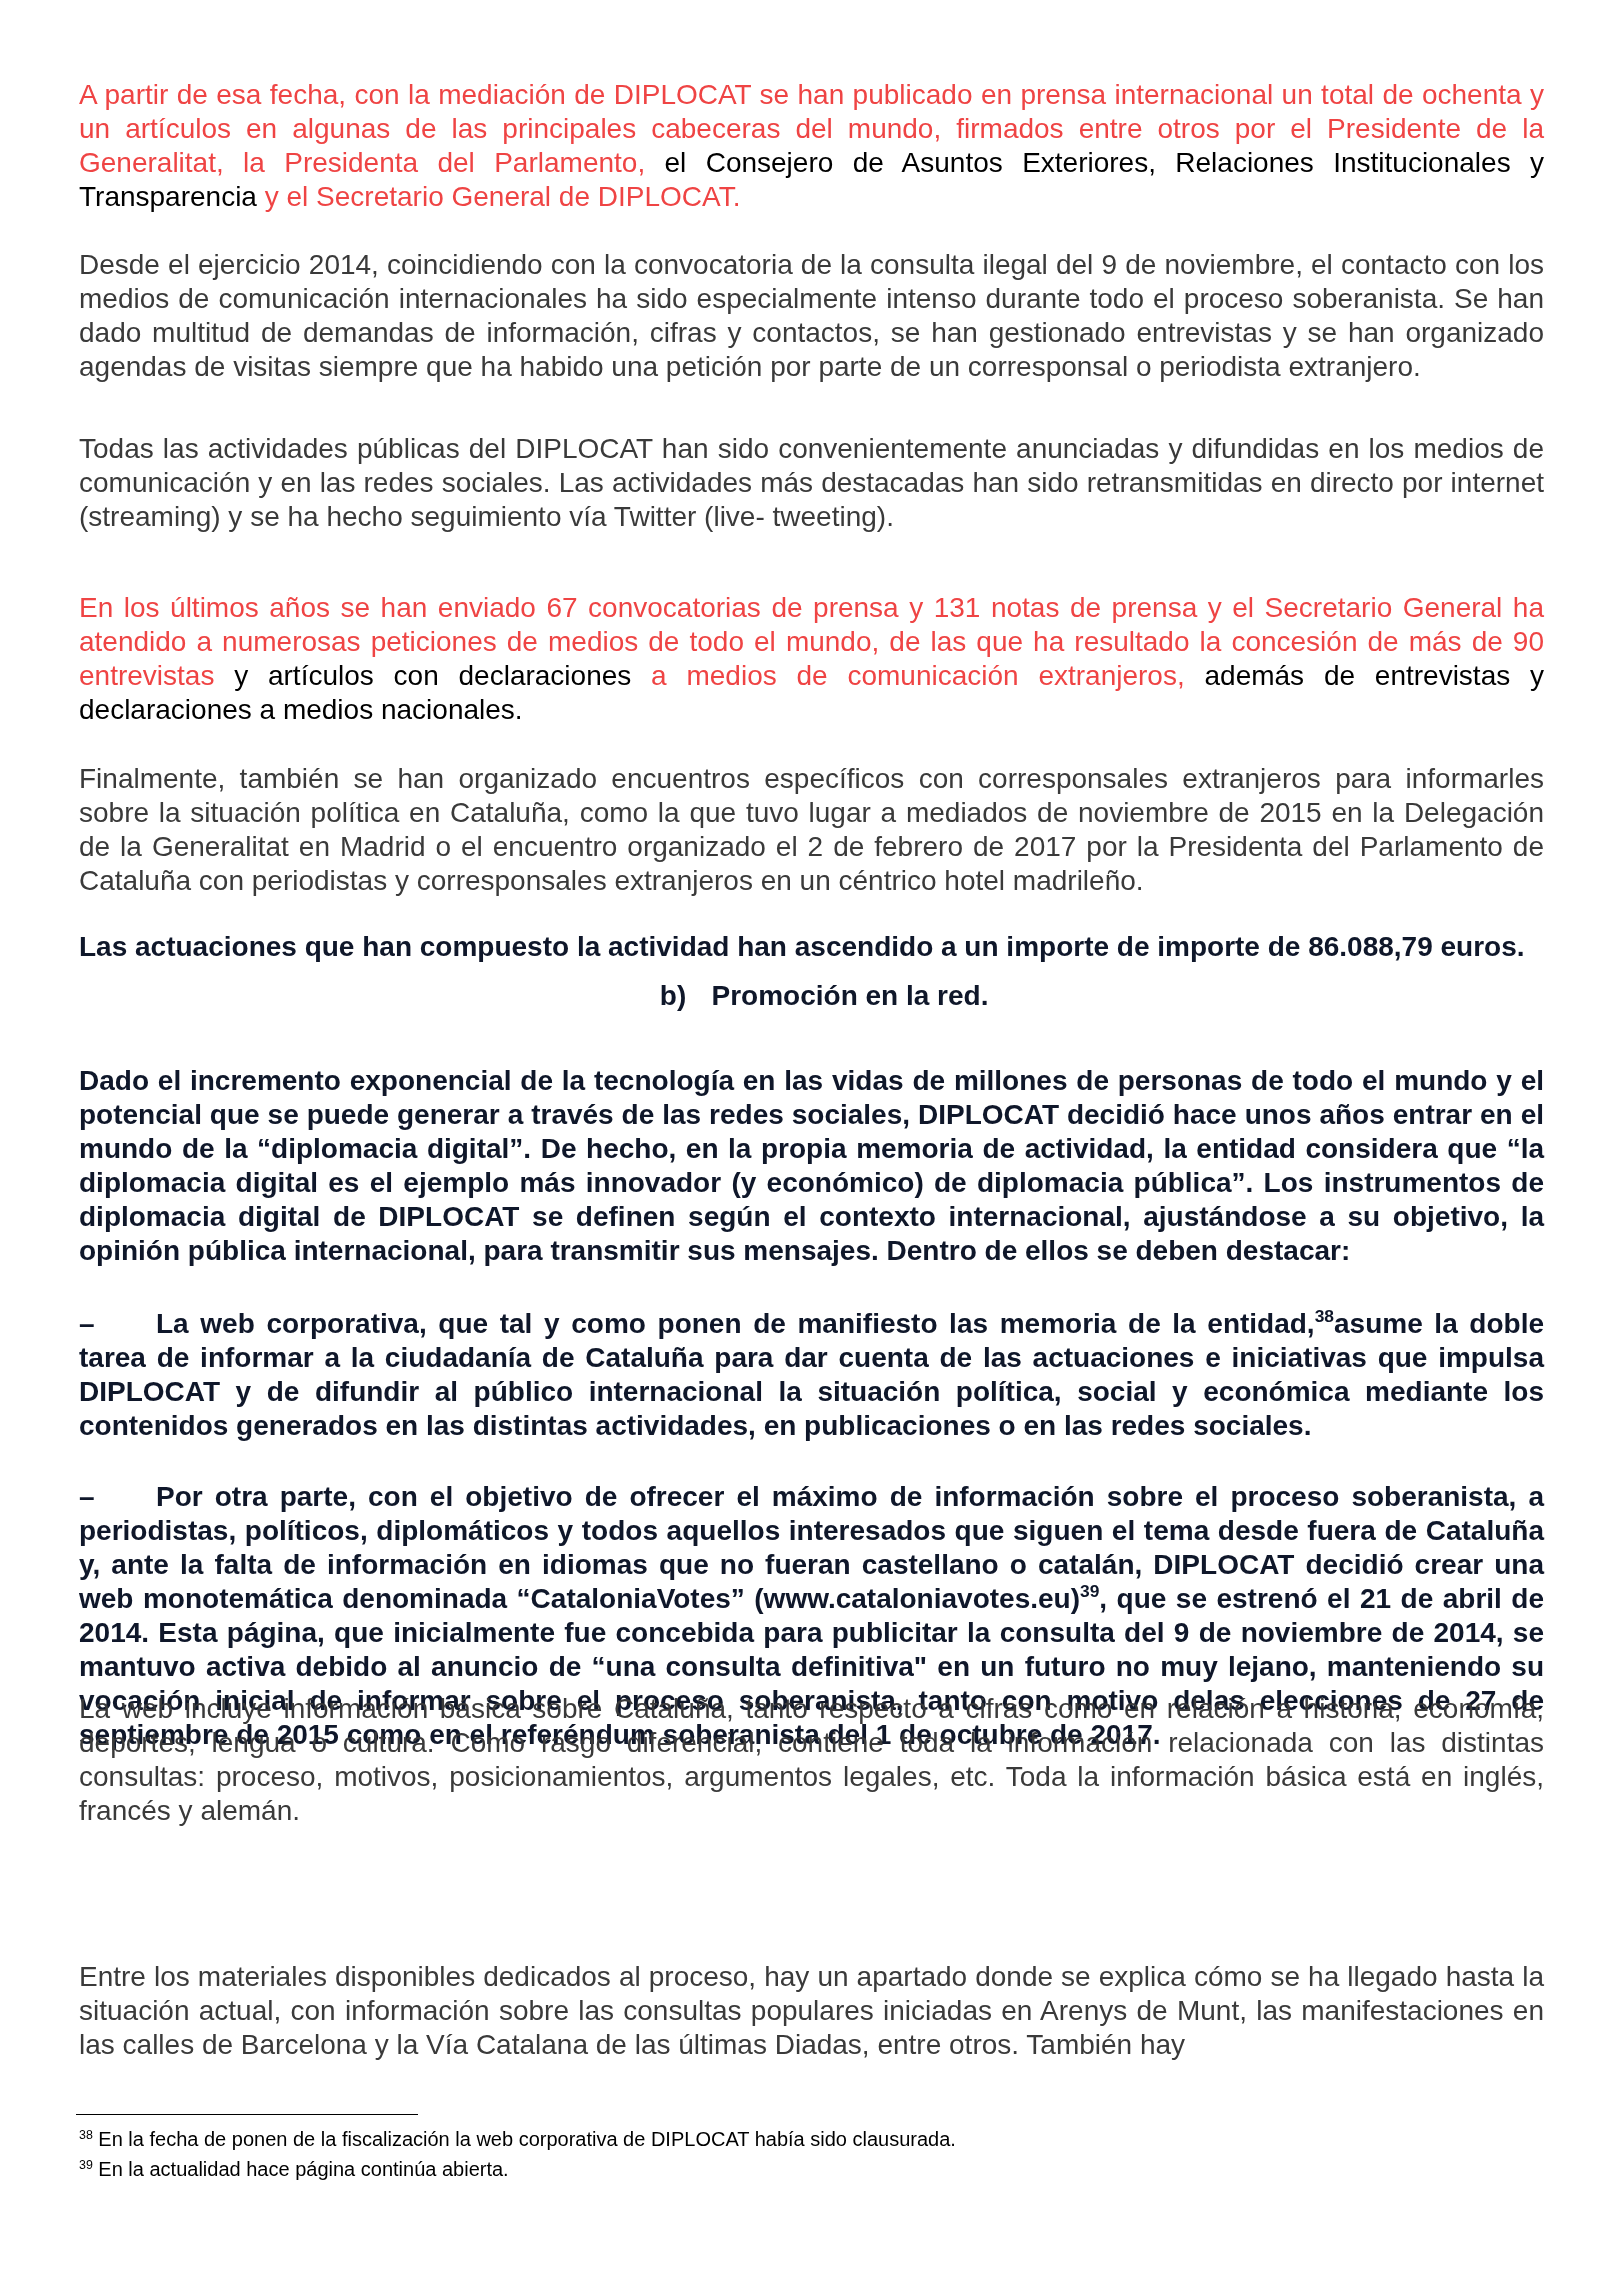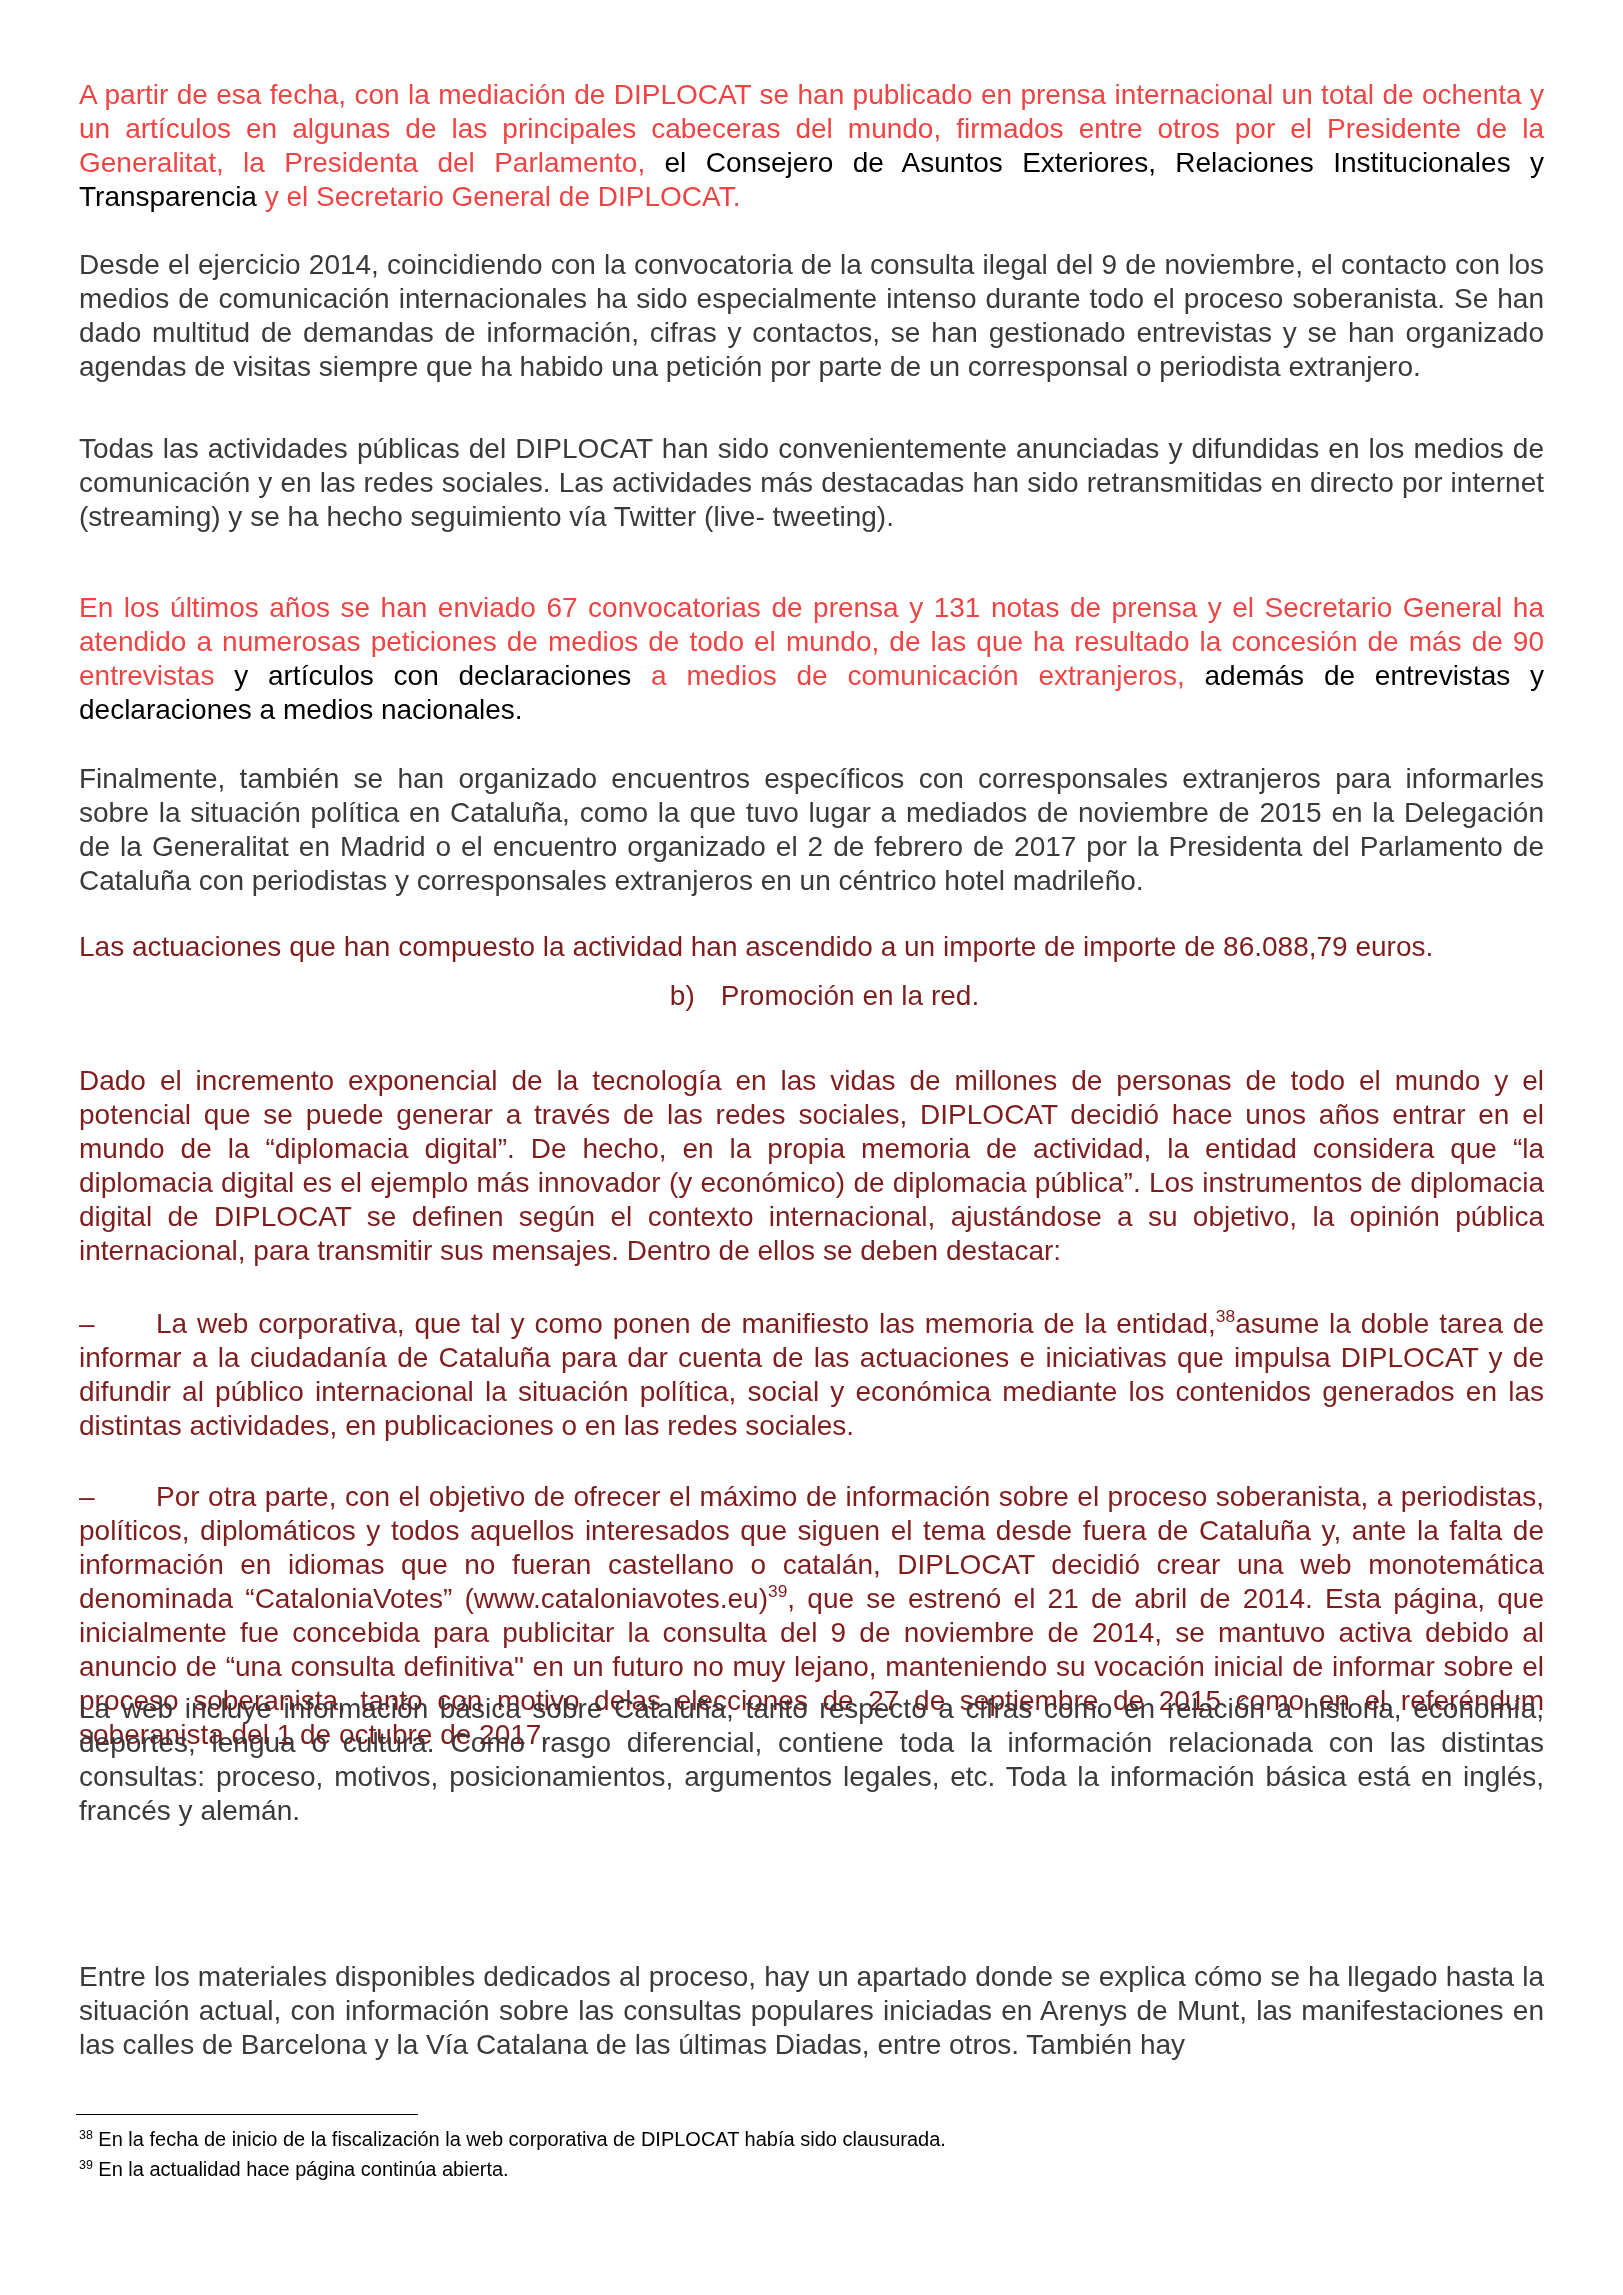--- a/index.html
+++ b/index.html
@@ -1,20 +1,20 @@
 <!DOCTYPE html>
 <html style="font-size:13.2px"><head>
 <meta charset="utf-8">
 <style>
   html, body { margin: 0; padding: 0; background: #ffffff; }
   body { width: 1623px; height: 2295px; position: relative; overflow: hidden;
          font-family: "Liberation Sans", sans-serif; }
   .blk { position: absolute; left: 79px; width: 1465px; font-size: 28px;
          line-height: 34px; text-align: justify; color: #3a3a3a; margin: 0; }
-  .blk.dark { color: #7f1d1d; }
+  .blk.dark { color: #0f172a; font-weight: bold; }
   .k { color: #000000; }
   .g { color: #ef4444; }
   .blk sup { font-size: 17.4px; line-height: 0; vertical-align: 10.7px; }
   .lbl { display: inline-block; width: 77px; }
   .sep { position: absolute; left: 76px; width: 342px; top: 2114px; height: 0;
          border-top: 1.7px solid #000; }
   .fn { position: absolute; left: 79px; font-size: 20px; line-height: 25px;
         color: #000; white-space: nowrap; margin: 0; }
   .fn sup { font-size: 12.4px; line-height: 0; vertical-align: 7.4px; }
 </style>
@@ -40,16 +40,16 @@
 <p class="blk dark" style="top:1307px"><span class="lbl">–</span><span>La web corporativa, que tal y como ponen de manifiesto las memoria de la entidad,</span><sup>38</sup><span>asume la doble tarea de informar a la ciudadanía de Cataluña para dar cuenta de las actuaciones e iniciativas que impulsa DIPLOCAT y de difundir al público internacional la situación política, social y económica mediante los contenidos generados en las distintas actividades, en publicaciones o en las redes sociales.</span></p>
 
 <p class="blk dark" style="top:1480px"><span class="lbl">–</span><span>Por otra parte, con el objetivo de ofrecer el máximo de información sobre el proceso soberanista, a periodistas, políticos, diplomáticos y todos aquellos interesados que siguen el tema desde fuera de Cataluña y, ante la falta de información en idiomas que no fueran castellano o catalán, DIPLOCAT decidió crear una web monotemática denominada “CataloniaVotes” (www.cataloniavotes.eu)</span><sup>39</sup><span>, que se estrenó el 21 de abril de 2014. Esta página, que inicialmente fue concebida para publicitar la consulta del 9 de noviembre de 2014, se mantuvo activa debido al anuncio de “una consulta definitiva" en un futuro no muy lejano, manteniendo su vocación inicial de informar sobre el proceso soberanista, tanto con motivo delas elecciones de 27 de septiembre de 2015 como en el referéndum soberanista del 1 de octubre de 2017.</span></p>
 
 <p class="blk" style="top:1692px">La web incluye información básica sobre Cataluña, tanto respecto a cifras como en relación a historia, economía, deportes, lengua o cultura. Como rasgo diferencial, contiene toda la información relacionada con las distintas consultas: proceso, motivos, posicionamientos, argumentos legales, etc. Toda la información básica está en inglés, francés y alemán.</p>
 
 <p class="blk" style="top:1960px">Entre los materiales disponibles dedicados al proceso, hay un apartado donde se explica cómo se ha llegado hasta la situación actual, con información sobre las consultas populares iniciadas en Arenys de Munt, las manifestaciones en las calles de Barcelona y la Vía Catalana de las últimas Diadas, entre otros. También hay</p>
 
 <div class="sep"></div>
 
-<p class="fn" style="top:2127px"><sup>38</sup><span> En la fecha de inicio de la fiscalización la web corporativa de DIPLOCAT había sido clausurada.</span></p>
+<p class="fn" style="top:2127px"><sup>38</sup><span> En la fecha de ponen de la fiscalización la web corporativa de DIPLOCAT había sido clausurada.</span></p>
 
 <p class="fn" style="top:2157px"><sup>39</sup><span> En la actualidad hace página continúa abierta.</span></p>
 
 
 </body></html>

